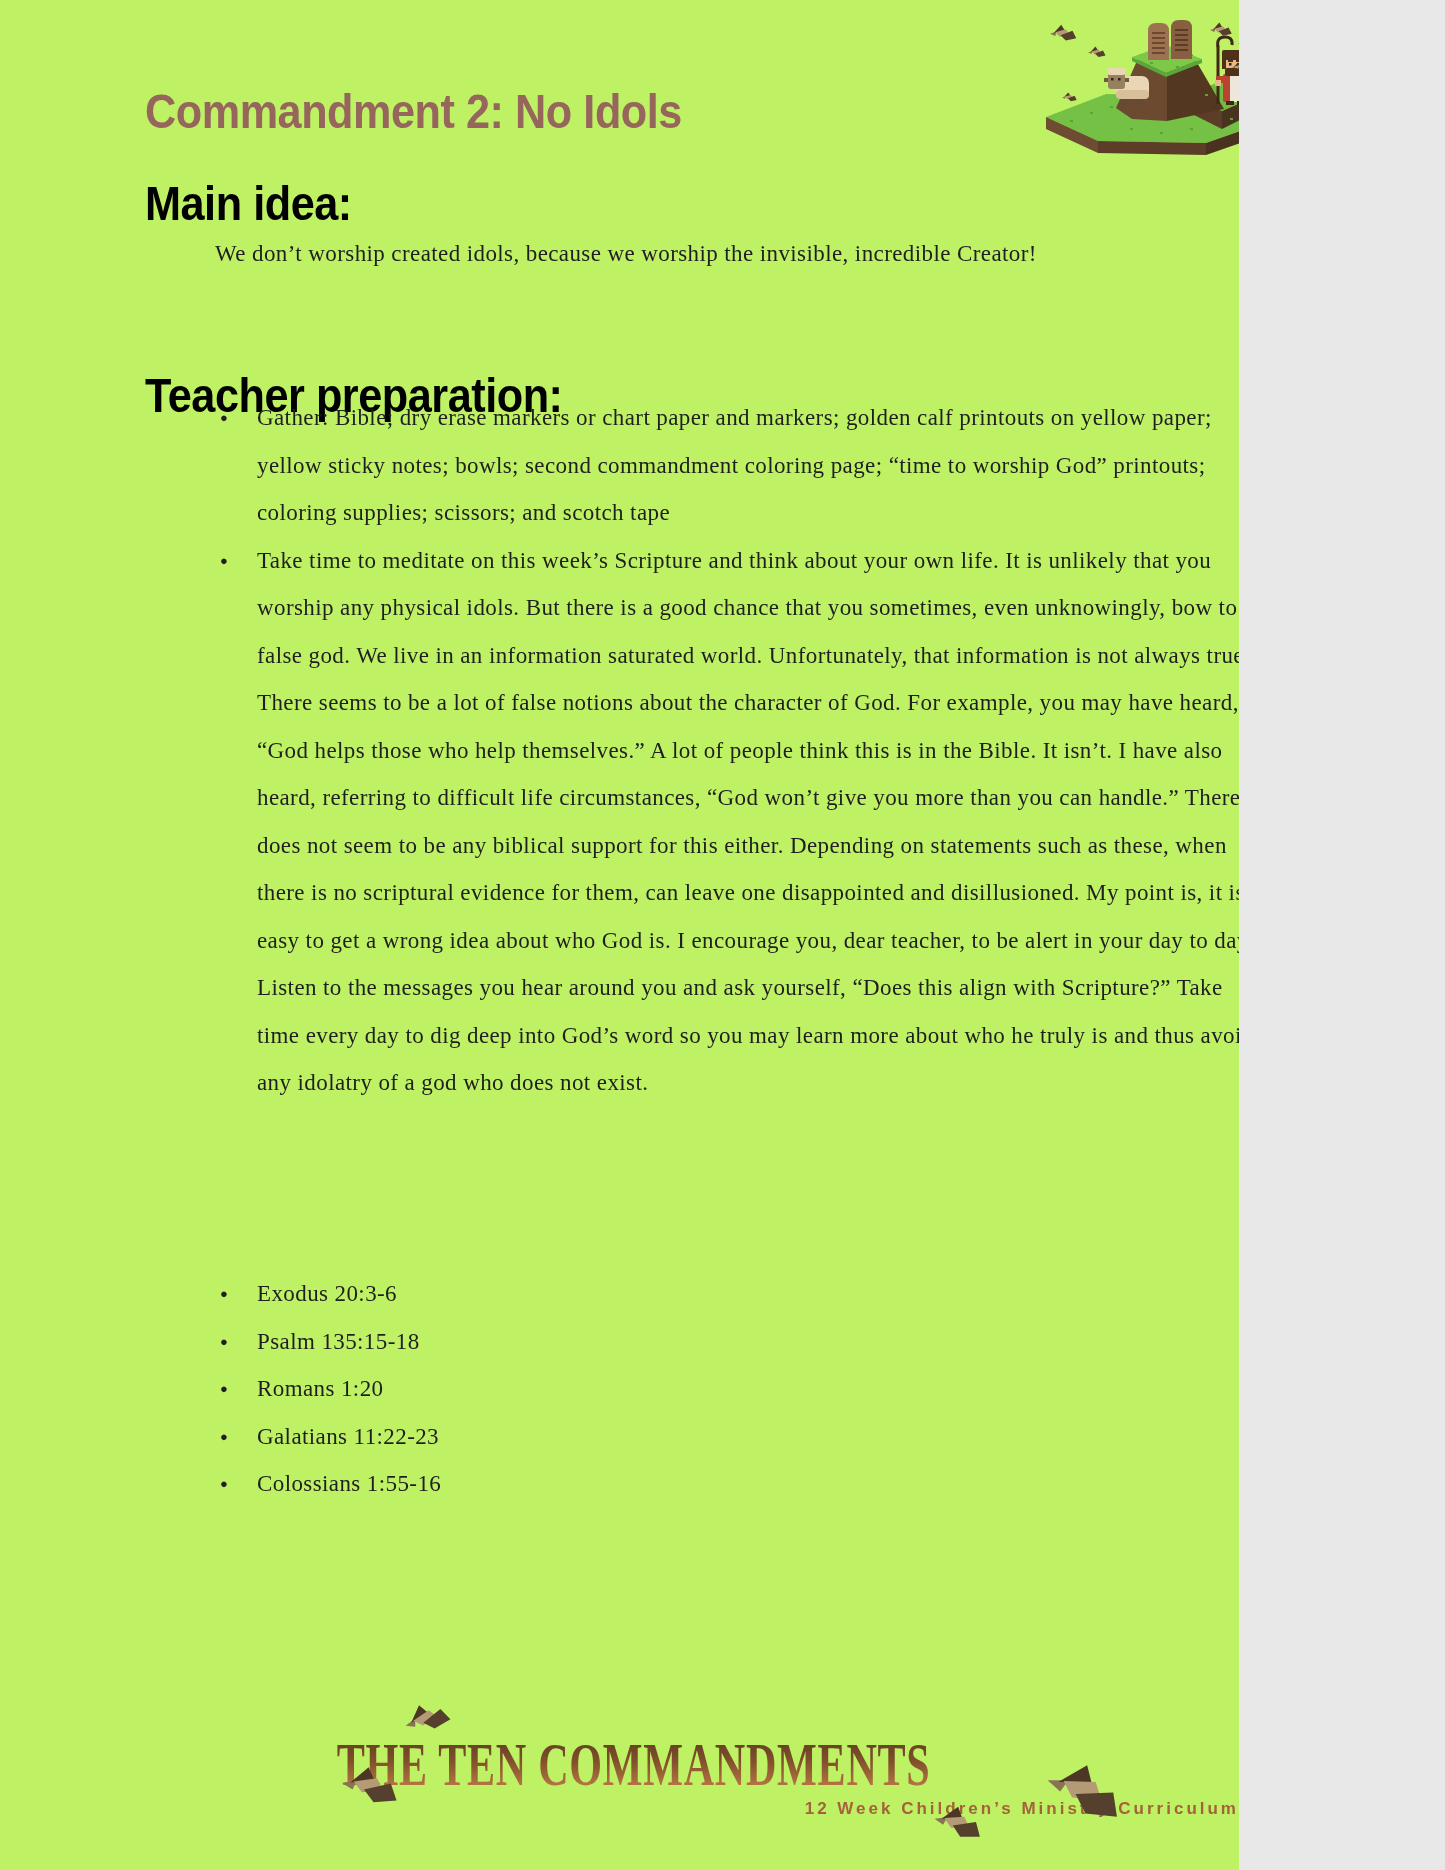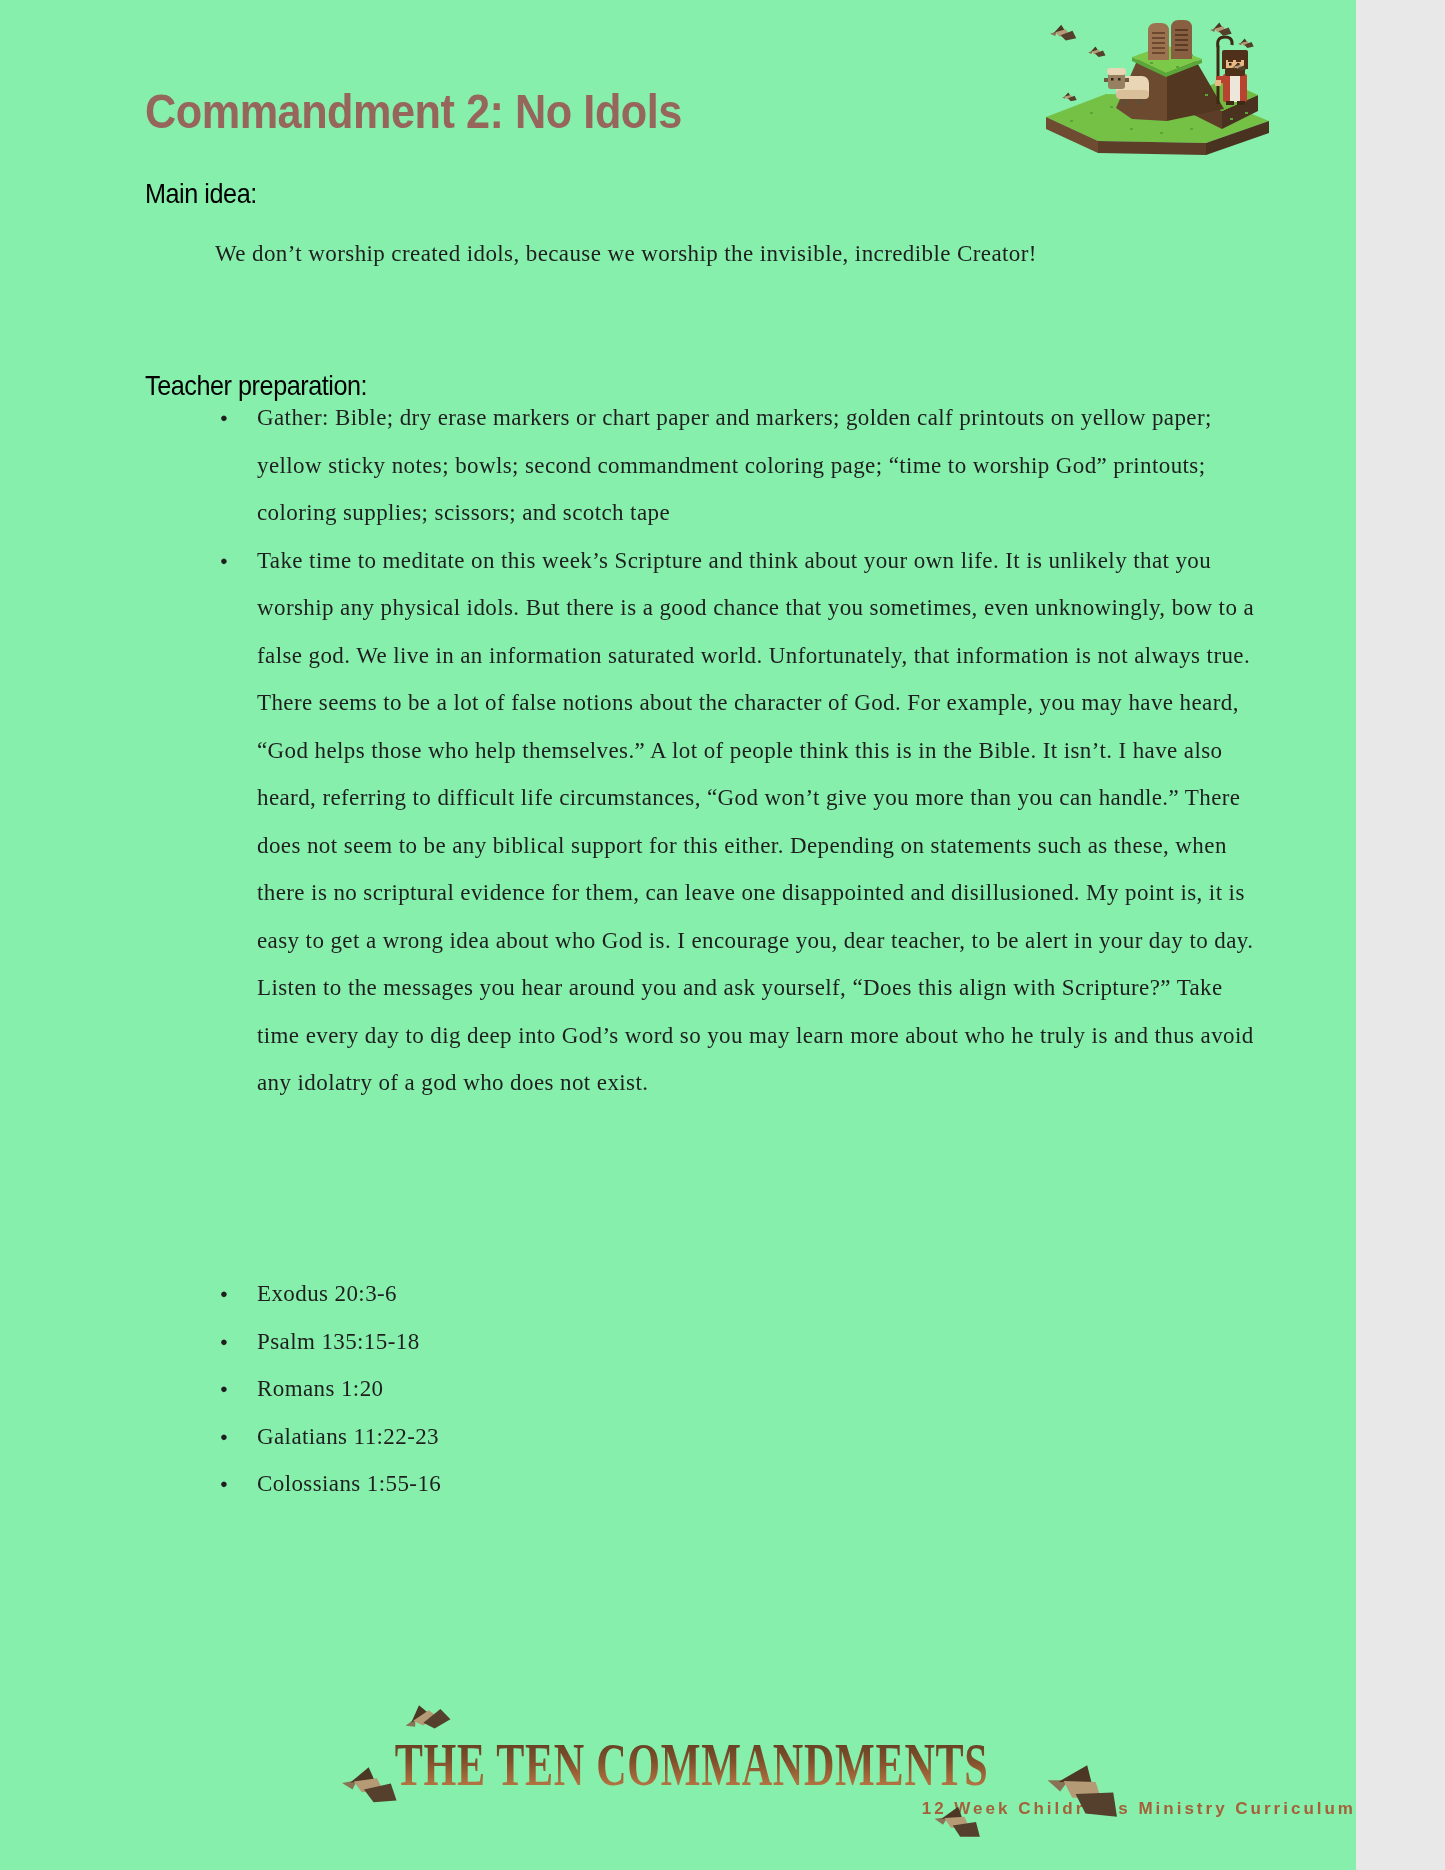--- a/index.html
+++ b/index.html
@@ -1,39 +1,39 @@
 <!DOCTYPE html>
 <html><head>
 <meta charset="utf-8">
 <style>
   * { margin:0; padding:0; box-sizing:border-box; }
   html,body { background:#e8e8e8; }
   .page {
     position:relative;
-    width:1356px; height:1870px;
-    background:#86efac;
+    width:1239px; height:1870px;
+    background:#bef264;
     overflow:hidden;
     font-family:"Liberation Serif", serif;
     color:#1f1f1f;
   }
   
   .doc-title {
     position:absolute; left:145px; top:88px;
     font-family:"Liberation Sans", sans-serif;
     font-weight:800; font-size:48px; line-height:1;
     color:#96655c; letter-spacing:-0.5px;
     white-space:nowrap;
   }
   .doc-title > span, .h2 > span {
     display:inline-block; transform:scaleX(0.9); transform-origin:left center;
   }
   .h2 {
     position:absolute; left:145px;
     font-family:"Liberation Sans", sans-serif;
-    font-weight:400; font-size:28px; line-height:1;
+    font-weight:700; font-size:48px; line-height:1;
     color:#000000; letter-spacing:-0.5px;
     white-space:nowrap;
   }
   #h2-main    { top:180px; }
   #h2-teacher { top:352px;margin-top:20px; }
   #h2-scripture { top:1221px; }
 
   
   .body-text {
     font-size:23px; line-height:47.5px; letter-spacing:0.4px;

